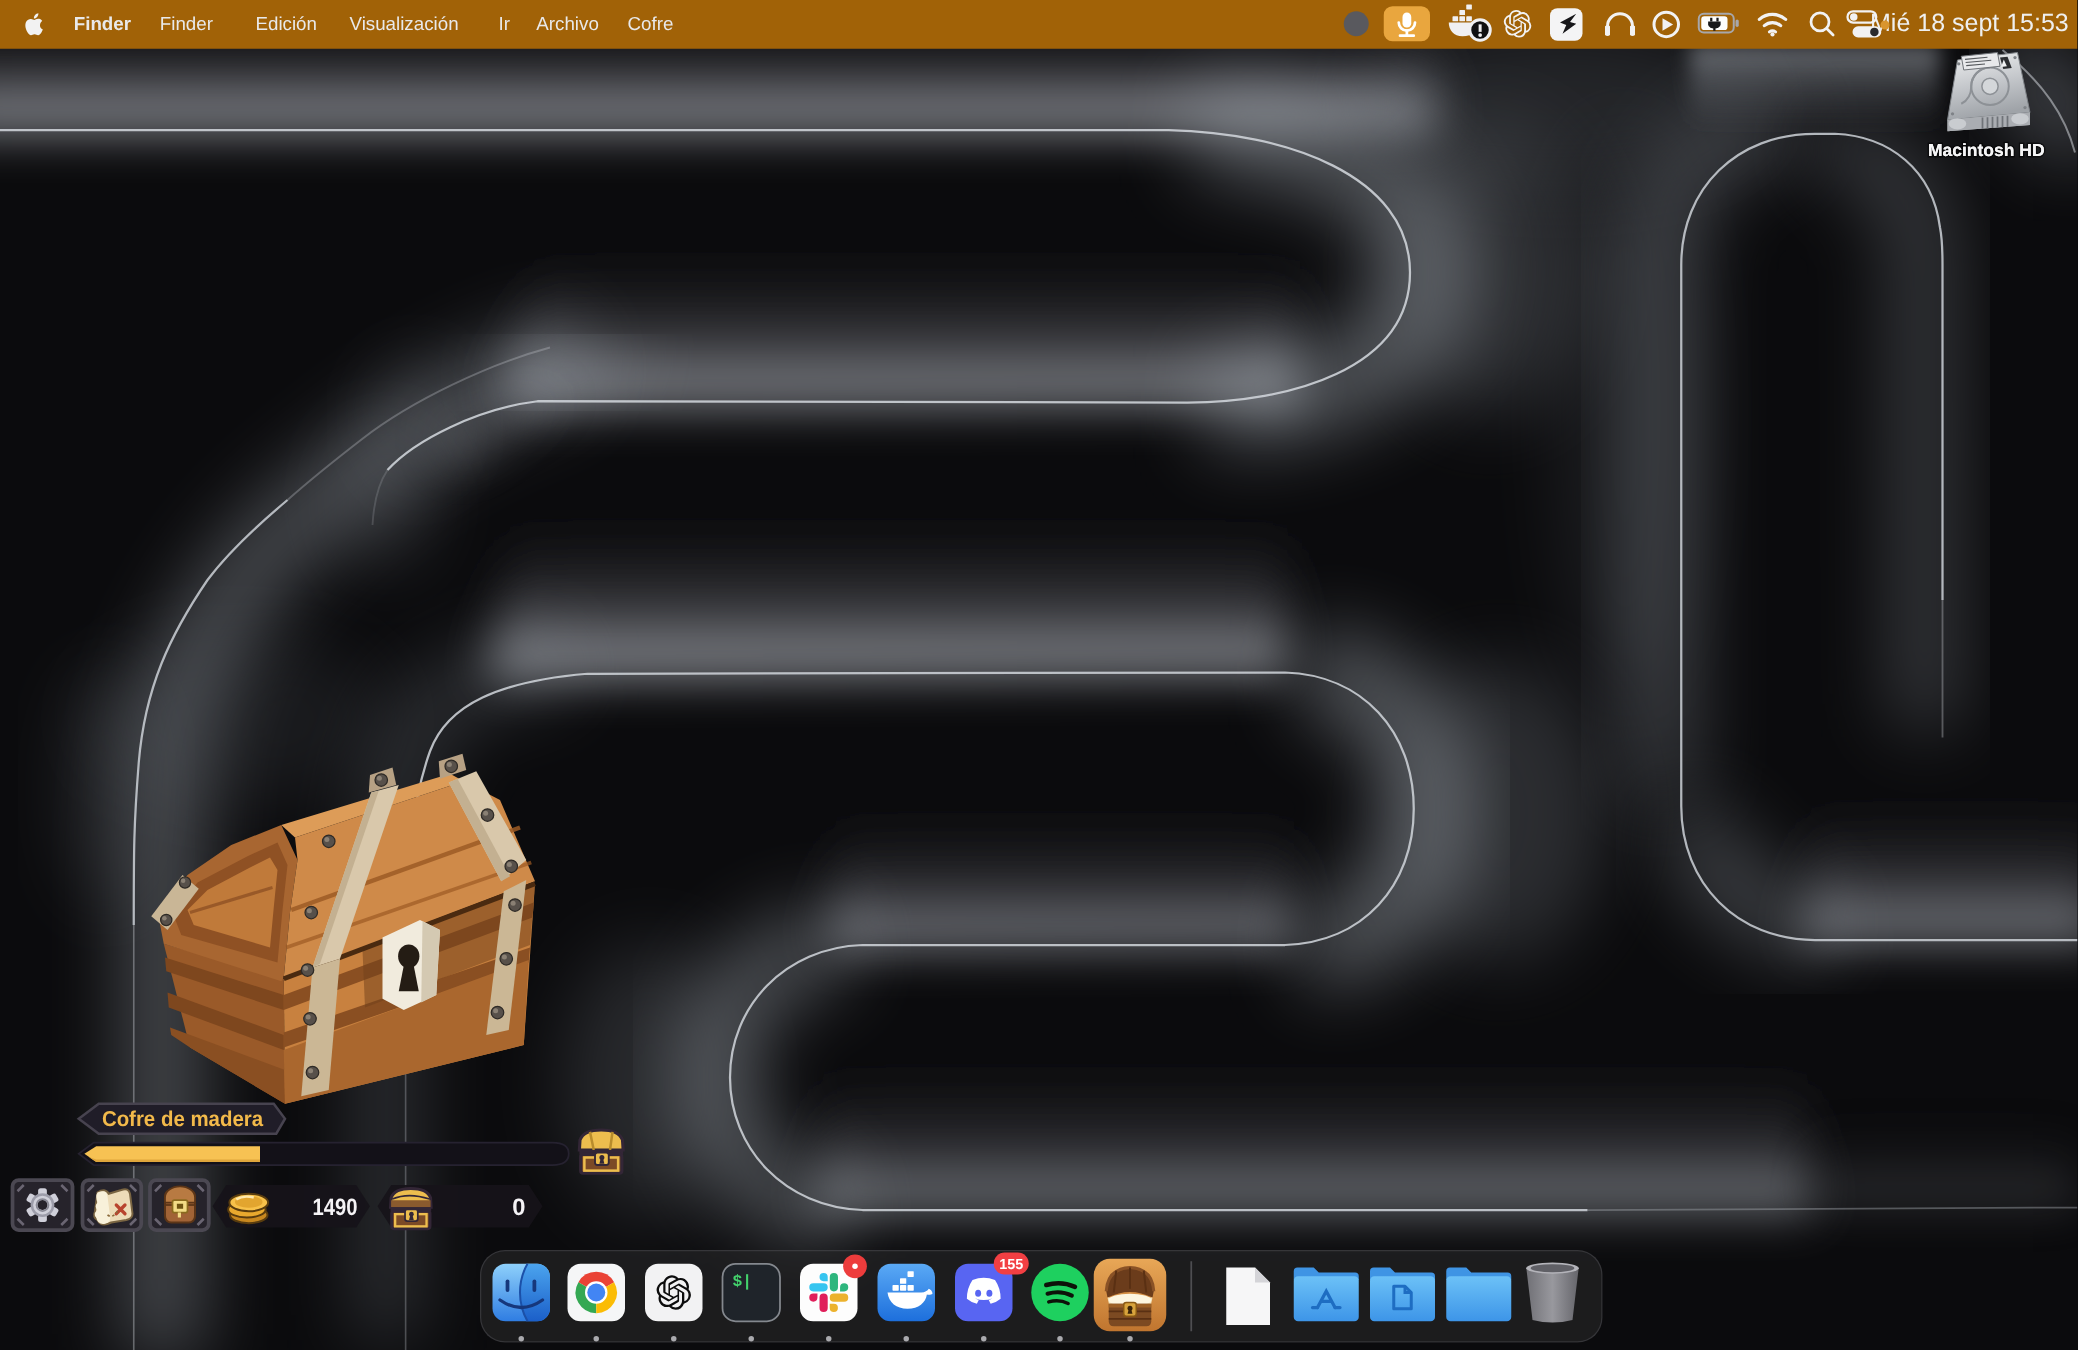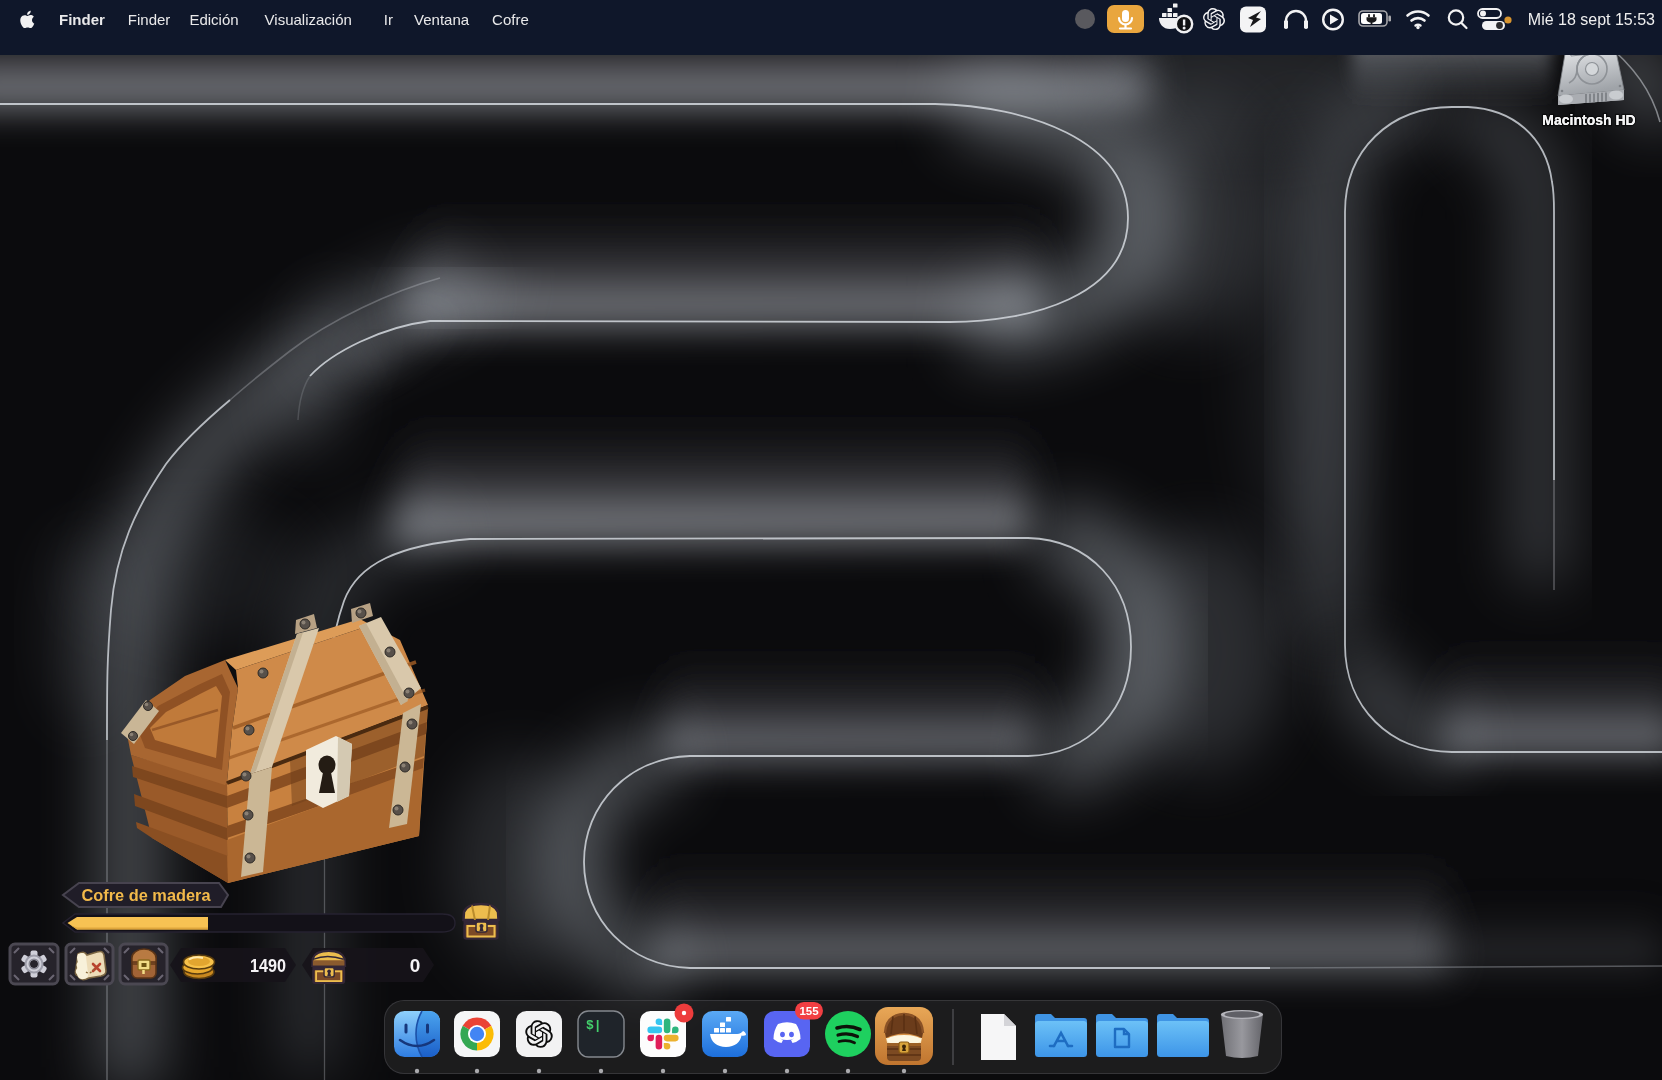--- a/index.html
+++ b/index.html
@@ -1,23 +1,23 @@
 <!DOCTYPE html>
 <html><head>
 <meta charset="utf-8">
 <style>
   * { margin:0; padding:0; box-sizing:border-box; }
   html,body { width:1662px; height:1080px; overflow:hidden; background:#0b0b0d; }
   body { font-family:"Liberation Sans", sans-serif; position:relative; }
   #wall { position:absolute; left:0; top:0; width:1662px; height:1080px; }
   
-  #menubar { position:absolute; left:0; top:0; width:1662px; height:55px; background:#0f172a; color:#ececec; z-index:30;padding-left:28px; }
+  #menubar { position:absolute; left:0; top:0; width:1662px; height:39px; background:#a16207; color:#ececec; z-index:30;padding-left:28px; }
   #menubar .left { position:absolute; left:0; top:0; height:39px; display:flex; align-items:center; }
   #menubar .mi { font-size:15px; color:#e9e9ea; }
-  #clock { position:absolute; top:0; height:39px; right:7px; display:flex; align-items:center; font-size:16px; color:#efefef; }
+  #clock { position:absolute; top:0; height:39px; right:7px; display:flex; align-items:center; font-size:20px; color:#efefef; }
   
   #dock { position:absolute; left:384px; top:1000px; width:898px; height:74px; border-radius:20px; background:rgba(38,38,41,.62); border:1px solid rgba(120,120,126,.28); z-index:20; }
 </style>
 </head>
 <body>
 <svg id="wall" viewBox="0 0 1662 1080">
   <defs>
     <linearGradient id="gTop" x1="0" y1="0" x2="0" y2="1">
       <stop offset="0" stop-color="#2c2c30" stop-opacity="0"></stop>
       <stop offset=".45" stop-color="#5d5d64" stop-opacity=".6"></stop>
@@ -103,24 +103,24 @@
   <path d="M 1602,40 C 1635,67 1652,92 1660,122" fill="none" stroke="#cdd1d7" stroke-width="1.6" opacity="0.55"></path>
 </svg>
 
 <div id="menubar">
   <div class="left">
     <svg width="19" height="21" viewBox="0 0 18 20" style="margin-left:19px;">
       <path fill="#f2f2f2" d="M12.3 10.6c0-2.1 1.7-3.1 1.8-3.2-1-1.4-2.5-1.6-3-1.6-1.3-.1-2.5.8-3.1.8-.6 0-1.6-.8-2.7-.7-1.4 0-2.7.8-3.4 2-1.5 2.5-.4 6.2 1 8.2.7 1 1.5 2.1 2.6 2.1 1 0 1.4-.7 2.7-.7 1.3 0 1.6.7 2.7.7 1.1 0 1.8-1 2.5-2 .8-1.2 1.1-2.3 1.1-2.4 0 0-2.2-.8-2.2-3.2zM10.2 4.3c.6-.7 1-1.7.9-2.7-.9 0-1.9.6-2.5 1.3-.6.6-1 1.6-.9 2.6 1 .1 1.9-.5 2.5-1.2z"></path>
     </svg>
     <span class="mi" style="font-weight:bold; margin-left:21px;">Finder</span>
     <span class="mi" style="margin-left:23px;">Finder</span>
-    <span class="mi" style="margin-left:19px;">Edición</span>
+    <span class="mi" style="margin-left:34px;">Edición</span>
     <span class="mi" style="margin-left:26px;">Visualización</span>
     <span class="mi" style="margin-left:32px;">Ir</span>
-    <span class="mi" style="margin-left:21px;">Ventana</span>
+    <span class="mi" style="margin-left:21px;">Archivo</span>
     <span class="mi" style="margin-left:23px;">Cofre</span>
   </div>
   <div id="clock">Mié 18 sept 15:53</div>
   <svg width="460" height="39" viewBox="0 0 460 39" style="position:absolute; right:140px; top:0;">
 
     <circle cx="23" cy="19" r="10" fill="#59595e"></circle>
     <rect x="45" y="5" width="37" height="28" rx="7" fill="#e9a63e"></rect>
     <g stroke="#fff" stroke-width="2.2" fill="none" stroke-linecap="round">
       <rect x="60" y="10" width="7" height="12" rx="3.5" fill="#fff" stroke="none"></rect>
       <path d="M 57,18 a 6.5,6.5 0 0 0 13,0"></path>

